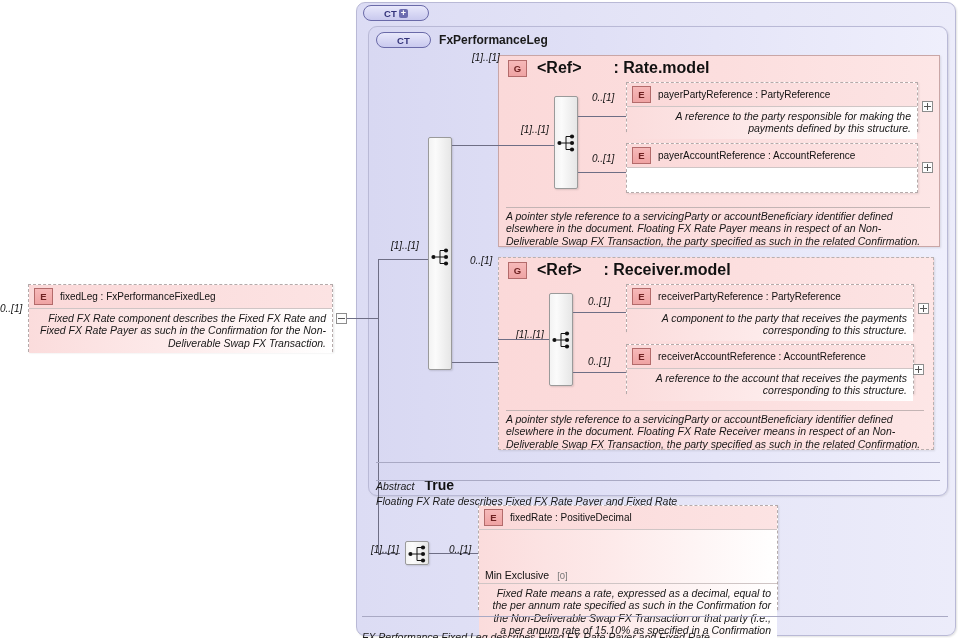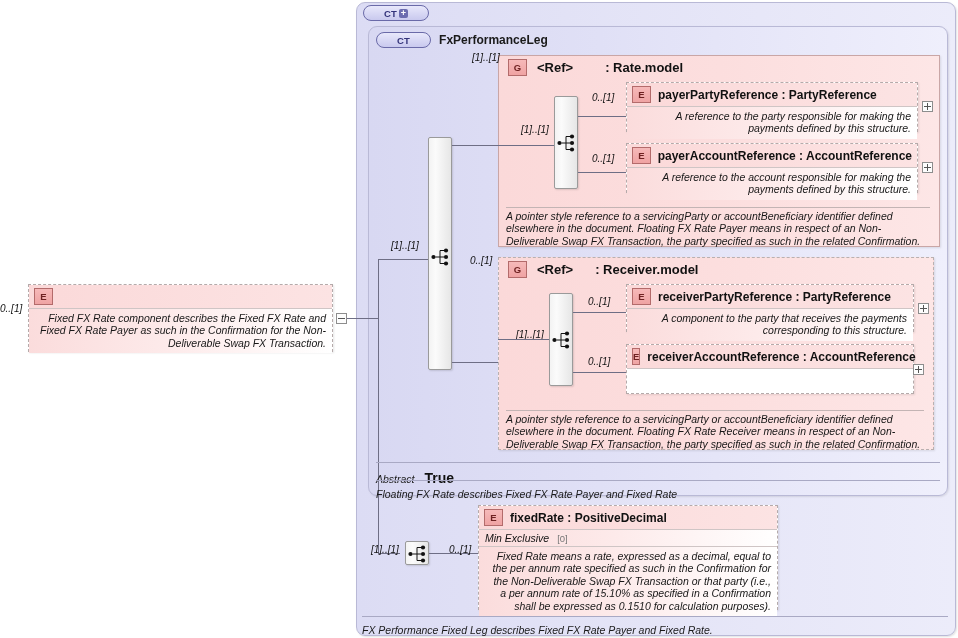--- a/index.html
+++ b/index.html
@@ -63,56 +63,56 @@
   }
   .group-box.solid { border: 1px solid #c9a6a6; }
   .group-box.dashed { border: 1px dashed #b9b0b0; }
   .g-badge {
     display:inline-flex; align-items:center; justify-content:center;
     width: 17px; height: 15px;
     border: 1px solid #b36b6b;
     background: linear-gradient(to bottom, #f6b9b9, #efa3a3);
     color: #6e2222; font-size: 9.5px; font-weight: bold;
   }
-  .g-title { font-size: 13px; font-weight: bold; color:#111; white-space:nowrap; }
+  .g-title { font-size: 16px; font-weight: bold; color:#111; white-space:nowrap; }
 
   
   .elem-box {
     border: 1px dashed #b5aaaa;
     background: #fff;
     box-shadow: 1px 1px 2px rgba(0,0,0,0.10);
   }
   .elem-head {
     background: linear-gradient(to right, #fbd9d9, #fce3e3);
     padding: 3px 5px 3px 5px;
     display: flex; align-items: center; gap: 7px;
     border-bottom: 1px solid #cfc5c5;
   }
   .e-badge {
     display:inline-flex; align-items:center; justify-content:center;
     width: 17px; height: 15px;
     border: 1px solid #b36b6b;
     background: linear-gradient(to bottom, #f6b9b9, #efa3a3);
     color: #6e2222; font-size: 9.5px; font-weight: bold;
   }
-  .e-title { font-size: 12px; font-weight: bold; color:#111; white-space:nowrap; }
+  .e-title { font-size: 10px; font-weight: normal; color:#111; white-space:nowrap; }
   .elem-doc {
     font-size: 10.5px; font-style: italic; color: #171717;
     line-height: 12.4px;
     padding: 3px 6px 4px 6px;
     background: linear-gradient(to right, #fbdcdc 0%, #fdeaea 45%, #ffffff 100%);
     text-align: right;
   }
   .facet-row {
     display:flex; align-items:baseline; gap:8px;
     font-size: 10.5px; padding: 2px 6px 2px 6px;
     border-bottom: 1px solid #cfc5c5;
     background: linear-gradient(to right, #fbdcdc 0%, #fdeaea 45%, #ffffff 100%);
   }
-  .facet-name { font-style: italic; color:#111; }
+  .facet-name { color:#111;margin-top:37px; }
   .facet-val { color:#777; font-size:9.5px; }
 
   
   .group-doc {
     font-size: 10.5px; font-style: italic; color:#171717;
     line-height: 12.4px;
     border-top: 1px solid #c3b4b4;
     padding-top: 2px;
   }
 
@@ -147,21 +147,21 @@
     font-size: 9px; line-height: 9px; color:#555;
     font-family: "Liberation Sans", sans-serif;
   }
   .toggle .bar  { width:7px; height:1px; background:#555; position:absolute; }
   .toggle .bar2 { width:1px; height:7px; background:#555; position:absolute; }
 
   
   .strip {
     font-size: 10.5px; font-style: italic; color:#1a1a1a;
     border-top: 1px solid #a9a9c4;
-    padding-top: 7px;
+    padding-top: 14px;
   }
   .strip-row { display:flex; align-items:baseline; gap:10px; }
   .strip-val { font-style: normal; font-weight: bold; font-size:14px; color:#111; }
 
   
   .ln-h { background:#6e6e85; height:1px; }
   .ln-v { background:#6e6e85; width:1px; }
 </style>
 </head>
 <body>
@@ -180,20 +180,21 @@
 <div class="abs hdr-row" style="left:376px; top:32px;">
   <span class="ct-badge">
     <span>CT</span>
   </span>
   <span class="ct-title">FxPerformanceLeg</span>
 </div>
 
 <div class="abs elem-box" style="left:28px; top:284px; width:305px; height:68px;">
   <div class="elem-head">
     <span class="e-badge">E</span>
+    <span class="e-title">fixedLeg : FxPerformanceFixedLeg</span>
   </div>
   <div class="elem-doc">Fixed FX Rate component describes the Fixed FX Rate and Fixed FX Rate Payer as such in the Confirmation for the Non-Deliverable Swap FX Transaction.</div>
 </div>
 <div class="abs card" style="left:0px; top:303px;">0..[1]</div>
 
 <div class="abs toggle" style="left:336px; top:313px;">
   <span class="bar"></span>
 </div>
 
 <div class="abs ln-h" style="left:347px; top:318px; width:31px;"></div>
@@ -260,21 +261,20 @@
 <div class="abs toggle" style="left:922px; top:101px;">
   <span class="bar"></span>
   <span class="bar2"></span>
 </div>
 
 <div class="abs elem-box" style="left:626px; top:143px; width:292px; height:50px;">
   <div class="elem-head">
     <span class="e-badge">E</span>
     <span class="e-title">payerAccountReference : AccountReference</span>
   </div>
-  <div class="elem-doc">A reference to the account responsible for making the payments defined by this structure.</div>
 </div>
 <div class="abs card" style="left:592px; top:153px;">0..[1]</div>
 <div class="abs toggle" style="left:922px; top:162px;">
   <span class="bar"></span>
   <span class="bar2"></span>
 </div>
 
 <div class="abs group-doc" style="left:506px; top:207px; width:424px;">A pointer style reference to a servicingParty or accountBeneficiary identifier defined elsewhere in the document. Floating FX Rate Payer means in respect of an Non-Deliverable Swap FX Transaction, the party specified as such in the related Confirmation.</div>
 
 <div class="abs group-box dashed" style="left:498px; top:257px; width:436px; height:193px;"></div>
@@ -316,20 +316,21 @@
 <div class="abs toggle" style="left:918px; top:303px;">
   <span class="bar"></span>
   <span class="bar2"></span>
 </div>
 
 <div class="abs elem-box" style="left:626px; top:344px; width:288px; height:50px;">
   <div class="elem-head">
     <span class="e-badge">E</span>
     <span class="e-title">receiverAccountReference : AccountReference</span>
   </div>
+  <div class="elem-doc">A reference to the account that receives the payments corresponding to this structure.</div>
 </div>
 <div class="abs card" style="left:588px; top:356px;">0..[1]</div>
 <div class="abs toggle" style="left:913px; top:364px;">
   <span class="bar"></span>
   <span class="bar2"></span>
 </div>
 
 <div class="abs group-doc" style="left:506px; top:410px; width:418px;">A pointer style reference to a servicingParty or accountBeneficiary identifier defined elsewhere in the document. Floating FX Rate Receiver means in respect of an Non-Deliverable Swap FX Transaction, the party specified as such in the related Confirmation.</div>
 
 <div class="abs strip" style="left:376px; top:462px; width:564px;">

